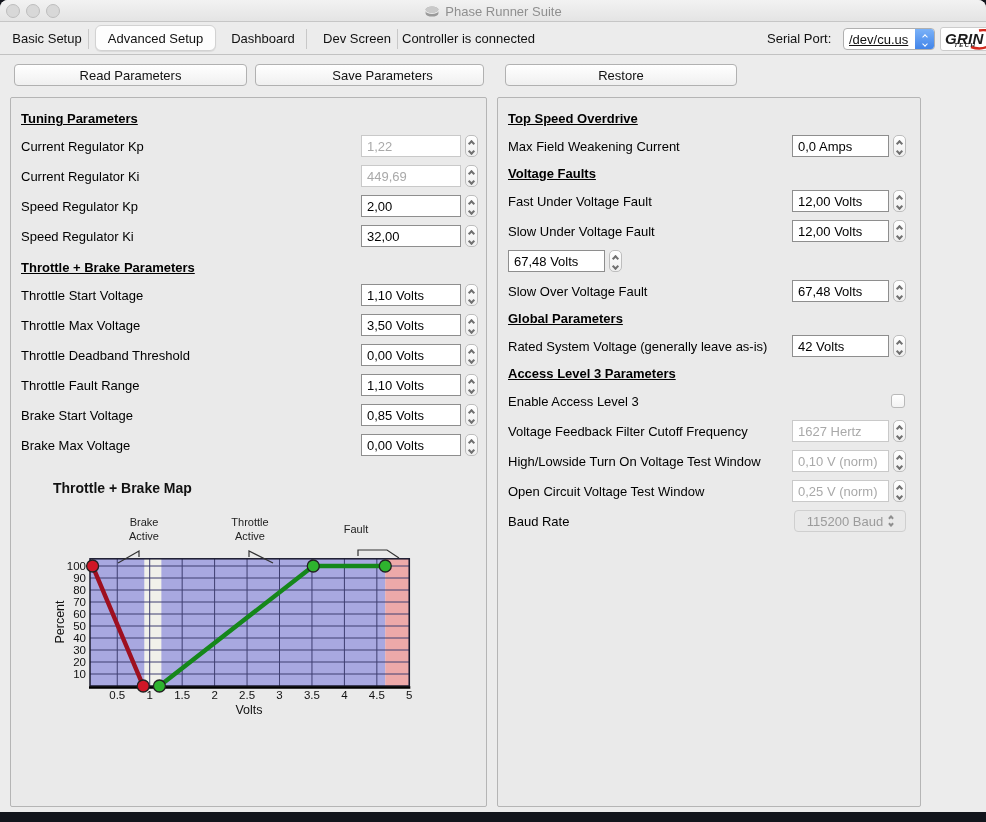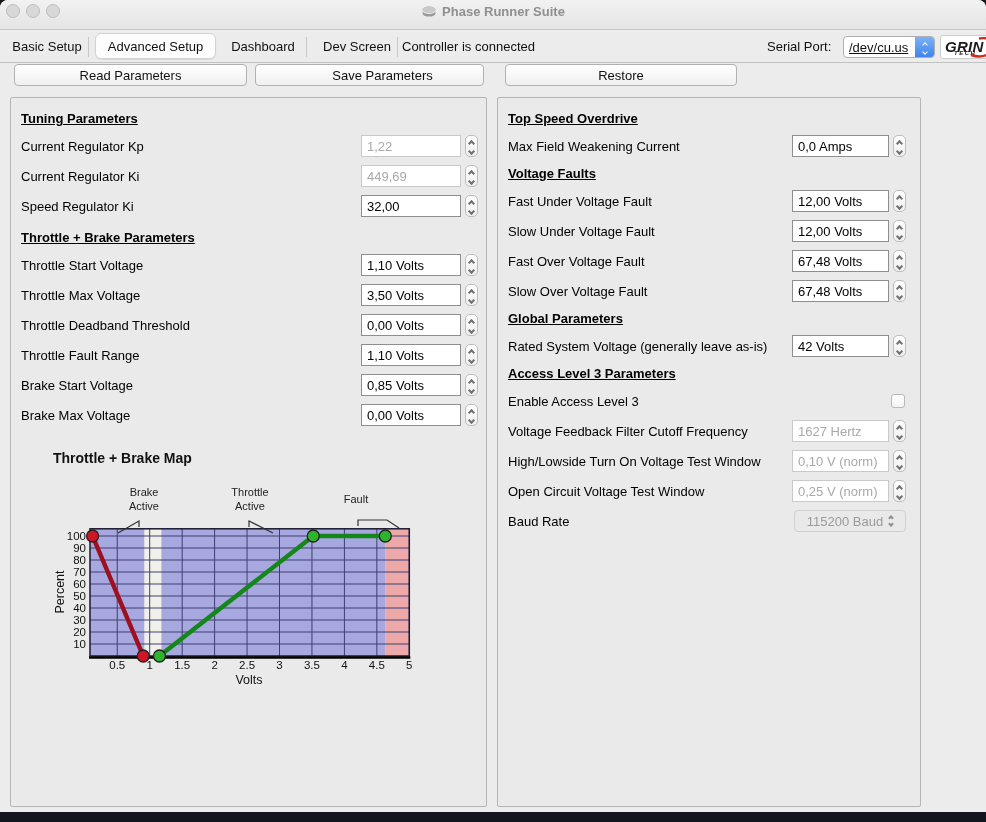--- a/index.html
+++ b/index.html
@@ -1,20 +1,20 @@
 <!DOCTYPE html>
 <html><head>
 <meta charset="utf-8">
 <style>
   * { box-sizing: border-box; margin: 0; padding: 0; }
   html,body { width: 986px; height: 822px; background:#12151c; font-family:"Liberation Sans", sans-serif; }
   .window { position:relative; width:986px; height:812px; background:#ececec; border-radius:8px 8px 0 0; overflow:hidden; }
 
   
-  .titlebar { position:relative; height:30px; background:linear-gradient(#f2f2f2,#e4e4e4); border-bottom:1px solid #c6c6c6;font-weight:bold; }
+  .titlebar { position:relative; height:22px; background:linear-gradient(#f2f2f2,#e4e4e4); border-bottom:1px solid #c6c6c6; }
   .lights { position:absolute; left:6px; top:4px; display:flex; gap:6px; }
   .light { width:14px; height:14px; border-radius:50%; background:#d8d8d8; border:1px solid #bdbdbd; }
   .titlewrap { position:absolute; left:0; right:0; top:0; height:22px; display:flex; align-items:center; justify-content:center; gap:5px; color:#8f8f8f; font-size:13px; }
 
   
   .tabbar { position:relative; height:33px; border-bottom:1px solid #c2c2c2; font-size:13px; color:#111; }
   .tab { position:absolute; top:0; height:33px; display:flex; align-items:center; justify-content:center; cursor:default; }
   .tab.selected { top:3px; height:26px; background:#fdfdfd; border:1px solid #d2d2d2; border-radius:6px; box-shadow:0 1px 1px rgba(0,0,0,.08); }
   .tabsep { position:absolute; top:7px; width:1px; height:20px; background:#c8c8c8; }
   .status { position:absolute; top:0; height:33px; display:flex; align-items:center; }
@@ -133,20 +133,28 @@
       <span class="lbl">Current Regulator Kp</span>
       <span class="field dis">1,22</span>
       <span class="stepper">
           <i class="chev up"></i>
           <i class="chev dn"></i>
         </span>
     </div>
     <div class="row">
       <span class="lbl">Current Regulator Ki</span>
       <span class="field dis">449,69</span>
+      <span class="stepper">
+          <i class="chev up"></i>
+          <i class="chev dn"></i>
+        </span>
+    </div>
+    <div class="row">
+      <span class="lbl">Speed Regulator Kp</span>
+      <span class="field">2,00</span>
       <span class="stepper">
           <i class="chev up"></i>
           <i class="chev dn"></i>
         </span>
     </div>
     <div class="row">
       <span class="lbl">Speed Regulator Ki</span>
       <span class="field">32,00</span>
       <span class="stepper">
           <i class="chev up"></i>
@@ -305,21 +313,20 @@
     </div>
     <div class="row">
       <span class="lbl">Slow Under Voltage Fault</span>
       <span class="field">12,00 Volts</span>
       <span class="stepper">
           <i class="chev up"></i>
           <i class="chev dn"></i>
         </span>
     </div>
     <div class="row">
-      <span class="lbl">Fast Over Voltage Fault</span>
       <span class="field">67,48 Volts</span>
       <span class="stepper">
           <i class="chev up"></i>
           <i class="chev dn"></i>
         </span>
     </div>
     <div class="row">
       <span class="lbl">Slow Over Voltage Fault</span>
       <span class="field">67,48 Volts</span>
       <span class="stepper">

